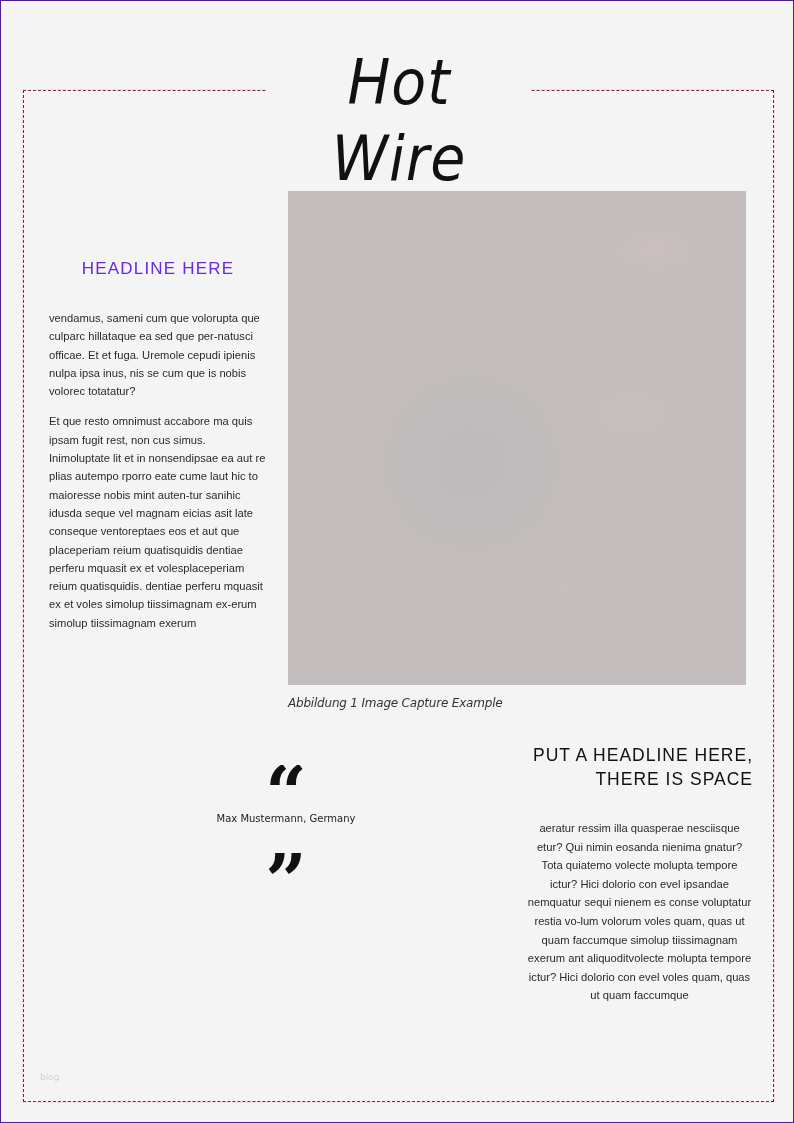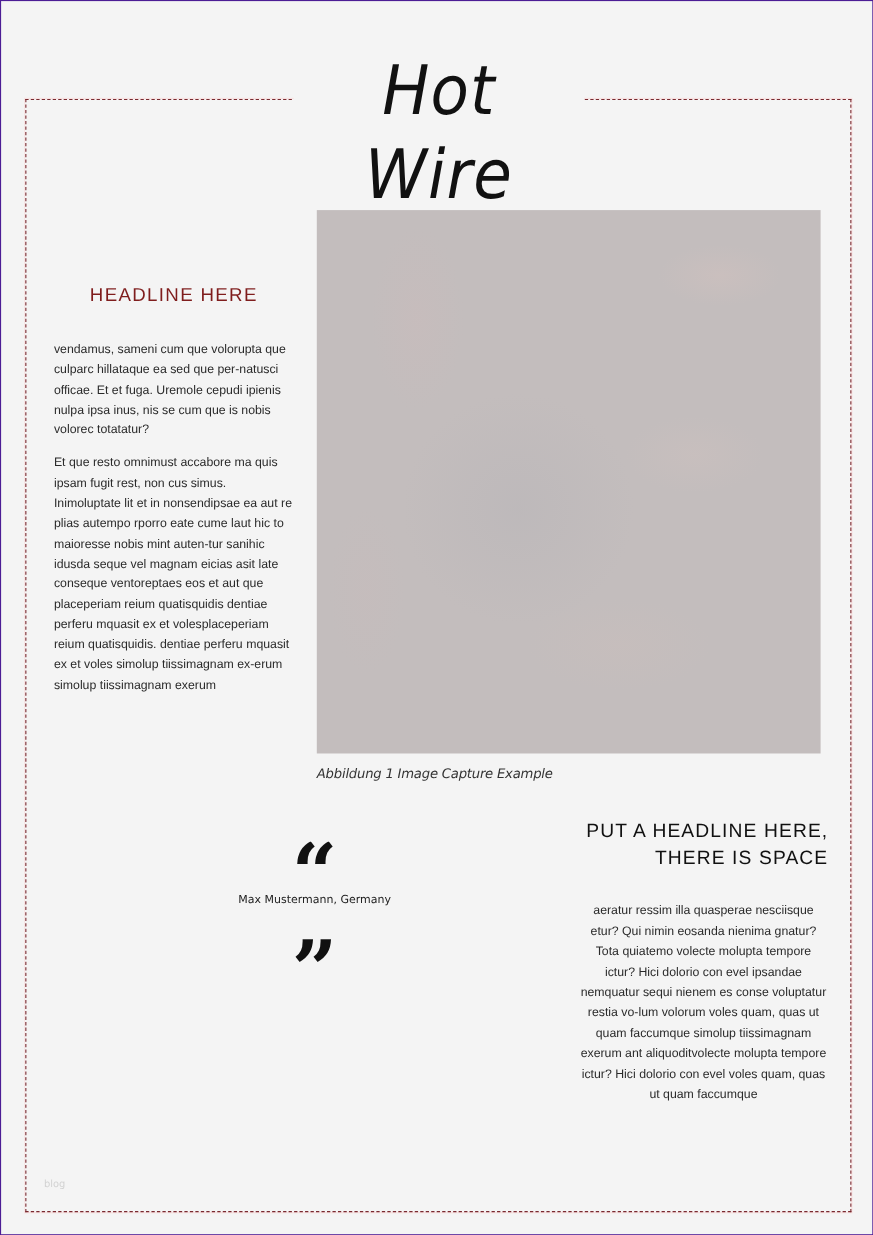--- a/index.html
+++ b/index.html
@@ -8,21 +8,21 @@
   .page { position:absolute; left:0; top:0; width:792px; height:1121px; border:1px solid #4c1d95; background:#f4f4f4; }
   .frame { position:absolute; left:22px; top:89px; width:749px; height:1010px; border:1px dashed #7a2a30;
            box-shadow:0 0 0 1px rgba(255,190,190,0.35); }
   .masthead { position:absolute; left:266px; top:44px; width:264px; text-align:center; background:#f4f4f4; }
   .title { font-family:"DejaVu Sans", sans-serif; font-weight:200; font-style:italic; font-size:62px;
            letter-spacing:1px; line-height:76px; color:#111; transform:scaleX(0.92); transform-origin:center; }
   .tagline { font-family:"DejaVu Sans", sans-serif; font-style:italic; font-size:11px; color:#222; line-height:14px; margin-top:-2px; word-spacing:3px; }
   .date { font-family:"DejaVu Sans", sans-serif; font-size:11px; color:#222; line-height:14px; }
 
   .headline-1 { position:absolute; left:48px; top:258px; width:218px; text-align:center;
-                font-family:"Liberation Sans", sans-serif; font-size:17px; letter-spacing:1.2px; color:#7f1d1d; }
+                font-family:"Liberation Sans", sans-serif; font-size:17px; letter-spacing:1.2px; color:#6d28d9; }
   .col-left { position:absolute; left:48px; top:308px; width:220px; font-family:"Liberation Sans", sans-serif;
               font-size:11.2px; line-height:18.3px; color:#2a2a2a; }
   .col-left p { margin:0 0 12px 0; }
 
   .photo { position:absolute; left:287px; top:190px; width:458px; height:494px;
            background:
              radial-gradient(ellipse 60px 120px at 20% 20%, rgba(200,188,188,0.7), transparent 70%),
              radial-gradient(ellipse 80px 40px at 80% 12%, rgba(205,192,190,0.7), transparent 70%),
              radial-gradient(ellipse 90px 50px at 75% 45%, rgba(203,192,190,0.6), transparent 70%),
              radial-gradient(ellipse 120px 60px at 60% 80%, rgba(200,190,188,0.6), transparent 70%),

